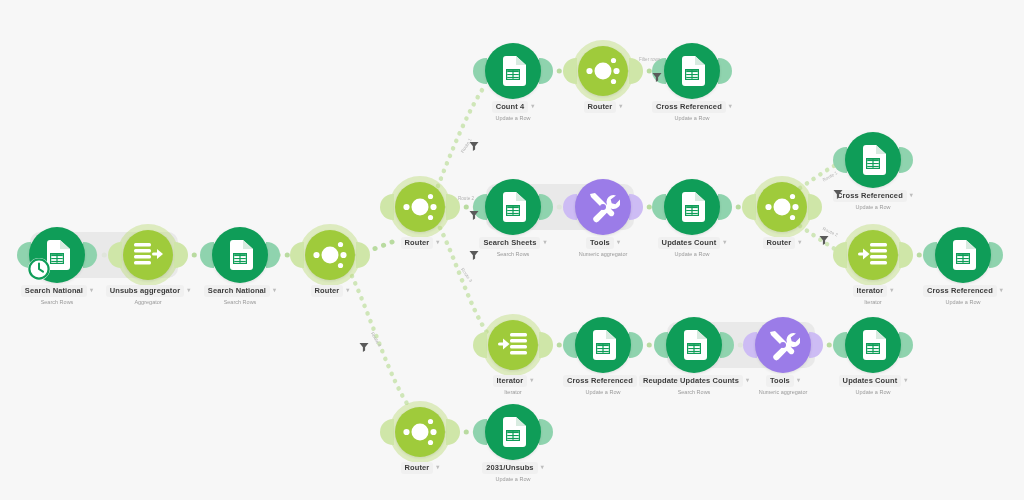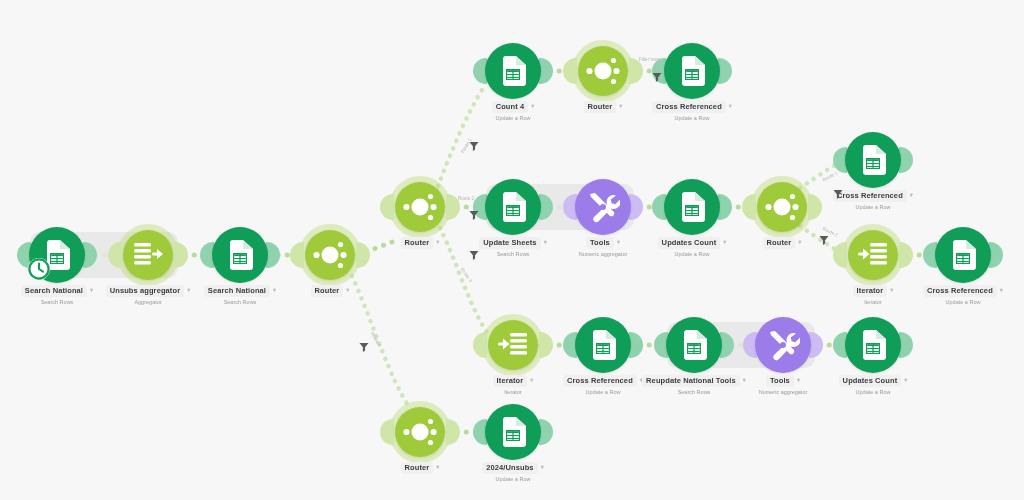--- a/index.html
+++ b/index.html
@@ -335,21 +335,21 @@
     <rect x="7.2" y="14.2" width="11.6" height="8.6" fill="#ffffff"></rect>
     <g fill="#0f9d58">
       <rect x="7.2" y="14.2" width="11.6" height="1.9"></rect>
       <rect x="7.2" y="18" width="11.6" height="1.1"></rect>
       <rect x="7.2" y="20.9" width="11.6" height="1.1"></rect>
       <rect x="12.4" y="14.2" width="1.2" height="8.6"></rect>
     </g>
   </svg>
         </div>
         <div class="labels">
-      <div class="lbl"><span class="pill">Update Sheets</span><span class="chev">▾</span></div>
+      <div class="lbl"><span class="pill">Search Sheets</span><span class="chev">▾</span></div>
       <div class="sub">Search Rows</div>
     </div>
       </div>
       <div class="node" style="left: 603px; top: 207px;">
         <div class="nub l purple">
           <i></i>
         </div>
         <div class="nub r purple">
           <i></i>
         </div>
@@ -558,21 +558,21 @@
     <rect x="7.2" y="14.2" width="11.6" height="8.6" fill="#ffffff"></rect>
     <g fill="#0f9d58">
       <rect x="7.2" y="14.2" width="11.6" height="1.9"></rect>
       <rect x="7.2" y="18" width="11.6" height="1.1"></rect>
       <rect x="7.2" y="20.9" width="11.6" height="1.1"></rect>
       <rect x="12.4" y="14.2" width="1.2" height="8.6"></rect>
     </g>
   </svg>
         </div>
         <div class="labels">
-      <div class="lbl"><span class="pill">Reupdate National Tools</span><span class="chev">▾</span></div>
+      <div class="lbl"><span class="pill">Reupdate Updates Counts</span><span class="chev">▾</span></div>
       <div class="sub">Search Rows</div>
     </div>
       </div>
       <div class="node" style="left: 783px; top: 345px;">
         <div class="nub l purple">
           <i></i>
         </div>
         <div class="nub r purple">
           <i></i>
         </div>
@@ -653,21 +653,21 @@
     <rect x="7.2" y="14.2" width="11.6" height="8.6" fill="#ffffff"></rect>
     <g fill="#0f9d58">
       <rect x="7.2" y="14.2" width="11.6" height="1.9"></rect>
       <rect x="7.2" y="18" width="11.6" height="1.1"></rect>
       <rect x="7.2" y="20.9" width="11.6" height="1.1"></rect>
       <rect x="12.4" y="14.2" width="1.2" height="8.6"></rect>
     </g>
   </svg>
         </div>
         <div class="labels">
-      <div class="lbl"><span class="pill">2024/Unsubs</span><span class="chev">▾</span></div>
+      <div class="lbl"><span class="pill">2031/Unsubs</span><span class="chev">▾</span></div>
       <div class="sub">Update a Row</div>
     </div>
       </div>
     </div>
 
   <div id="routes">
       <div class="routelbl" style="left: 462px; top: 150px; transform: rotate(-58deg);">Route 1</div>
       <div class="routelbl" style="left: 458px; top: 196px; transform: rotate(0deg);">Route 2</div>
       <div class="routelbl" style="left: 462px; top: 266px; transform: rotate(55deg);">Route 3</div>
       <div class="routelbl" style="left: 372px; top: 330px; transform: rotate(60deg);">Route 4</div>

